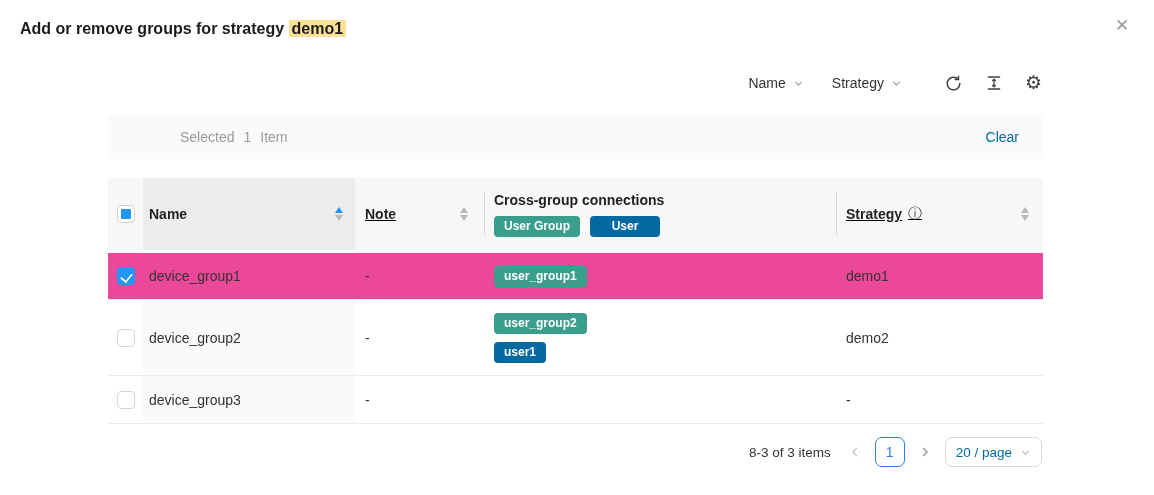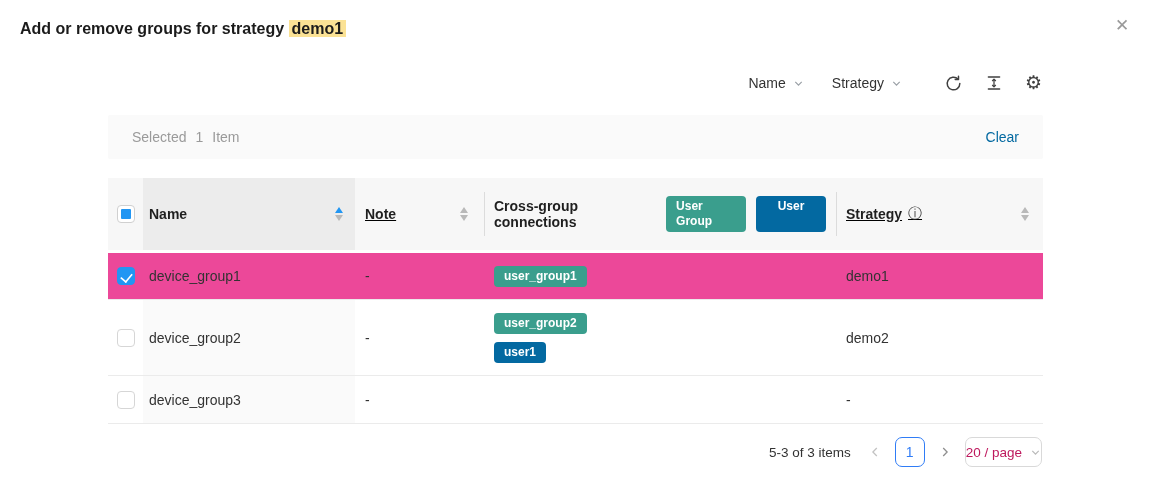--- a/index.html
+++ b/index.html
@@ -15,39 +15,39 @@
 
   
   .toolbar { position:absolute; top:70px; right:112px; height:26px; display:flex; align-items:center; }
   .filter { display:flex; align-items:center; gap:7px; font-size:14px; color:#333; margin-left:28px; cursor:pointer; }
   .icon-btn { margin-left:22px; color:#404040; display:flex; align-items:center; cursor:pointer; }
   .icon-btn.first { margin-left:42px; }
   .gear { font-size:19px; line-height:18px; }
 
   
   .selbar { position:absolute; left:108px; top:115px; width:935px; height:44px; background:#fafafa; display:flex; align-items:center; justify-content:space-between; padding:0 24px; border-radius:2px; }
-  .selbar-left { display:flex; gap:9px; font-size:14px; color:#9a9a9a; }
+  .selbar-left { display:flex; gap:9px; font-size:14px; color:#9a9a9a;margin-left:48px; }
   .clear { font-size:14px; color:#0369a1; cursor:pointer; text-decoration:none; }
 
   
   .table { position:absolute; left:108px; top:178px; width:935px; }
   .tr { display:flex; width:935px; }
   .thead { height:72px; background:#f7f7f7; margin-bottom:3px; }
   .col-check { width:35px; display:flex; align-items:center; justify-content:center; flex:0 0 35px; }
   .col-name { width:212px; flex:0 0 212px; padding:0 12px 0 6px; display:flex; align-items:center; }
   .col-note { width:129px; flex:0 0 129px; padding:0 16px 0 10px; display:flex; align-items:center; }
   .col-cross { width:352px; flex:0 0 352px; padding:0 10px; display:flex; align-items:center; }
   .col-strategy { width:207px; flex:0 0 207px; padding:0 14px 0 10px; display:flex; align-items:center; }
   .thead .col-name { background:#ececec; justify-content:space-between; }
   .thead .col-note, .thead .col-strategy { justify-content:space-between;text-decoration:underline; }
   .thead .col-cross, .thead .col-strategy { position:relative; }
   .thead .col-cross::before, .thead .col-strategy::before { content:""; position:absolute; left:0; top:14px; width:1px; height:44px; background:#dcdcdc; }
   .hlabel { font-size:14px; font-weight:bold; color:#1f1f1f; display:flex; align-items:center; gap:6px; }
   .info-i { font-weight:normal; font-size:14px; color:#3d3d3d; }
-  .cross-head { display:flex; flex-direction:row; justify-content:center; gap:8px; }
+  .cross-head { display:flex; flex-direction:column; justify-content:center; gap:8px; }
   .legend-tags { display:flex; gap:10px; }
 
   
   .sorter { display:flex; flex-direction:column; gap:2px; cursor:pointer; }
   .car-up { width:0; height:0; border-left:4.5px solid transparent; border-right:4.5px solid transparent; border-bottom:6px solid #b9b9b9; }
   .car-dn { width:0; height:0; border-left:4.5px solid transparent; border-right:4.5px solid transparent; border-top:6px solid #b9b9b9; }
   .car-up.active { border-bottom-color:#2196f3; }
 
   
   .checkbox { width:18px; height:18px; border:1px solid #d6d6d6; border-radius:4px; background:#fff; position:relative; cursor:pointer; }
@@ -67,21 +67,21 @@
   .tag-teal { background:#3a9e8d; }
   .tag-blue { background:#0369a1; }
   .tag-legend-user { min-width:70px; text-align:center; }
   .tag-stack { display:flex; flex-direction:column; align-items:flex-start; gap:8px; }
 
   
   .pagination { position:absolute; top:437px; right:112px; display:flex; align-items:center; gap:14px; height:30px; }
   .pg-total { font-size:13.5px; color:#333; margin-right:4px; }
   .pg-arrow { display:flex; align-items:center; cursor:pointer; }
   .pg-page { min-width:30px; height:30px; border:1px solid #2f7cf6; border-radius:7px; color:#2f7cf6; font-size:14px; display:flex; align-items:center; justify-content:center; cursor:pointer; background:#fff; }
-  .pg-size { height:30px; border:1px solid #d9d9d9; border-radius:7px; padding:0 0; display:flex; align-items:center; gap:8px; font-size:13.5px; color:#be185d; cursor:pointer; background:#fff; }
+  .pg-size { height:30px; border:1px solid #d9d9d9; border-radius:7px; padding:0 10px; display:flex; align-items:center; gap:8px; font-size:13.5px; color:#0369a1; cursor:pointer; background:#fff; }
   svg.ch { display:block; }
 </style>
 </head>
 <body>
 
 <div class="page">
 
   <div class="title">
     <span>Add or remove groups for strategy </span><span class="hl">demo1</span>
   </div>
@@ -222,21 +222,21 @@
         </div>
       <div class="col-cross"></div>
       <div class="col-strategy">
           <span>-</span>
         </div>
     </div>
 
   </div>
 
   <div class="pagination">
-    <span class="pg-total">5-3 of 3 items</span>
+    <span class="pg-total">8-3 of 3 items</span>
     <span class="pg-arrow">
         <svg class="ch" width="12" height="12" viewBox="0 0 12 12">
           <path d="M7.8 2 3.9 6l3.9 4" fill="none" stroke="#c3c3c3" stroke-width="1.3"></path>
         </svg>
       </span>
     <span class="pg-page">1</span>
     <span class="pg-arrow">
         <svg class="ch" width="12" height="12" viewBox="0 0 12 12">
           <path d="M4.2 2 8.1 6l-3.9 4" fill="none" stroke="#8f8f8f" stroke-width="1.3"></path>
         </svg>

